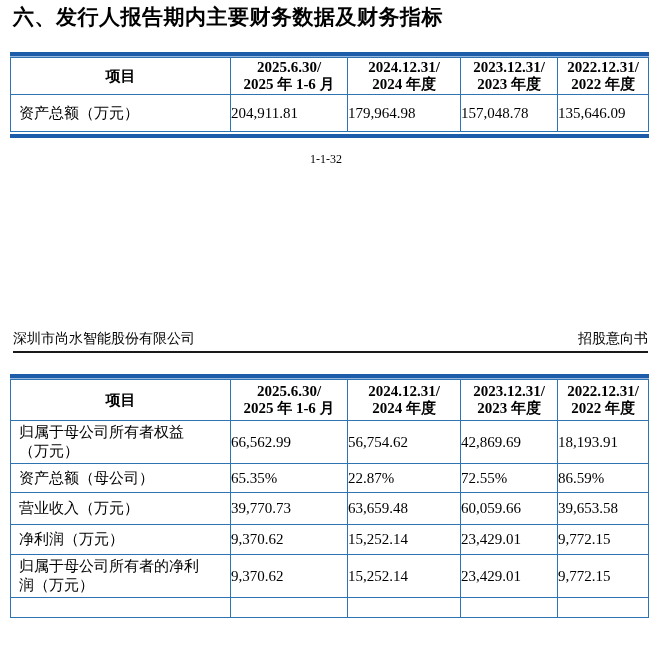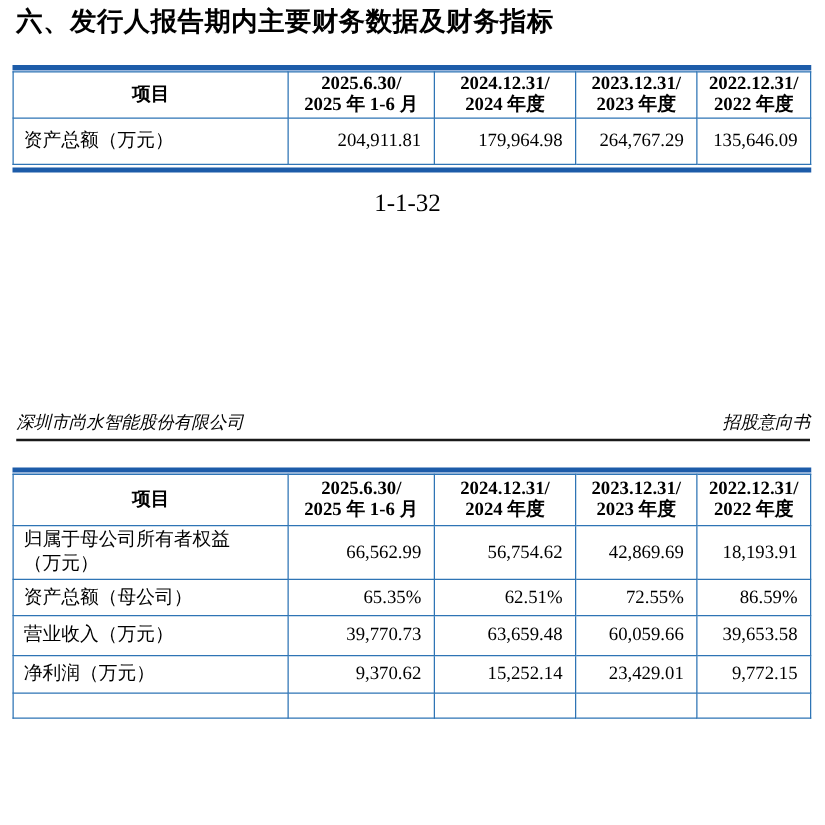--- a/index.html
+++ b/index.html
@@ -30,29 +30,29 @@
     border:1.4px solid var(--border-blue);
     font-size:15px;
     vertical-align:middle;
     overflow:hidden;
   }
   th { font-weight:bold; text-align:center; line-height:17px; padding:1px 0; }
   td.lbl {
     text-align:left; line-height:19px;
     padding:2px 28px 2px 8px;
   }
-  td.num { text-align:right; padding-right:10px; }
+  td.num { text-align:left; padding-right:10px; }
   .pageno {
     position:absolute; top:152px; left:6px; width:640px;
-    text-align:center; font-size:20px;
+    text-align:center; font-size:12px;
   }
   .running {
     position:absolute; top:330px; left:13px; width:635px;
     display:flex; justify-content:space-between;
-    font-size:14px; line-height:18px;font-style:italic;
+    font-size:14px; line-height:18px;
   }
   .hr-black {
     position:absolute; top:351px; left:13px; width:635px; height:2px;
     background:var(--rule-black);
   }
 </style>
 </head>
 <body style="--border-blue: #2e74b5; --rule-blue: #1d5ca9; --rule-lite: #9ab6dc; --rule-black: #1a1a1a;">
 
 <div class="section-title">六、发行人报告期内主要财务数据及财务指标</div>
@@ -87,21 +87,21 @@
           <div>2022.12.31/</div>
           <div>2022 年度</div>
         </th>
       </tr>
     </thead>
     <tbody>
       <tr style="height:37px">
         <td class="lbl">资产总额（万元）</td>
         <td class="num">204,911.81</td>
         <td class="num">179,964.98</td>
-        <td class="num">264,767.29</td>
+        <td class="num">157,048.78</td>
         <td class="num">135,646.09</td>
       </tr>
     </tbody>
   </table>
   <div class="rule-gap"></div>
   <div class="rule-thick"></div>
 </div>
 
 <div class="pageno">1-1-32</div>
 
@@ -147,38 +147,45 @@
       <tr style="height:43px">
         <td class="lbl">归属于母公司所有者权益（万元）</td>
         <td class="num">66,562.99</td>
         <td class="num">56,754.62</td>
         <td class="num">42,869.69</td>
         <td class="num">18,193.91</td>
       </tr>
       <tr style="height:29px">
         <td class="lbl">资产总额（母公司）</td>
         <td class="num">65.35%</td>
-        <td class="num">62.51%</td>
+        <td class="num">22.87%</td>
         <td class="num">72.55%</td>
         <td class="num">86.59%</td>
       </tr>
       <tr style="height:32px">
         <td class="lbl">营业收入（万元）</td>
         <td class="num">39,770.73</td>
         <td class="num">63,659.48</td>
         <td class="num">60,059.66</td>
         <td class="num">39,653.58</td>
       </tr>
       <tr style="height:30px">
         <td class="lbl">净利润（万元）</td>
         <td class="num">9,370.62</td>
         <td class="num">15,252.14</td>
         <td class="num">23,429.01</td>
         <td class="num">9,772.15</td>
       </tr>
+      <tr style="height:43px">
+        <td class="lbl">归属于母公司所有者的净利润（万元）</td>
+        <td class="num">9,370.62</td>
+        <td class="num">15,252.14</td>
+        <td class="num">23,429.01</td>
+        <td class="num">9,772.15</td>
+      </tr>
       <tr style="height:20px">
         <td class="lbl"></td>
         <td class="num"></td>
         <td class="num"></td>
         <td class="num"></td>
         <td class="num"></td>
       </tr>
     </tbody>
   </table>
 </div>

